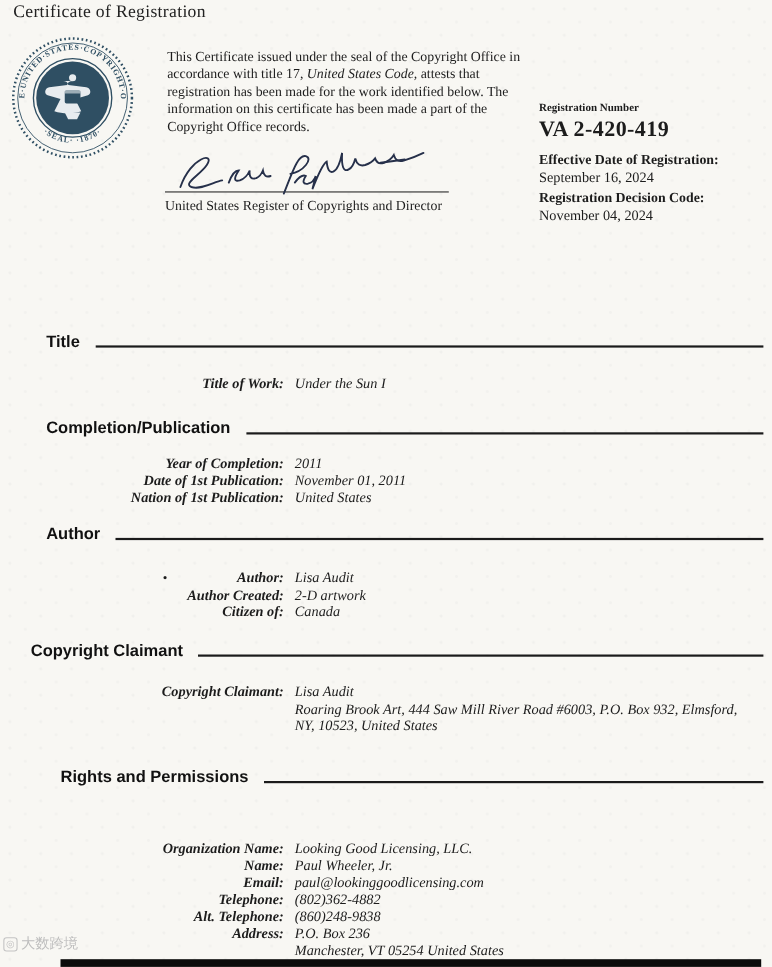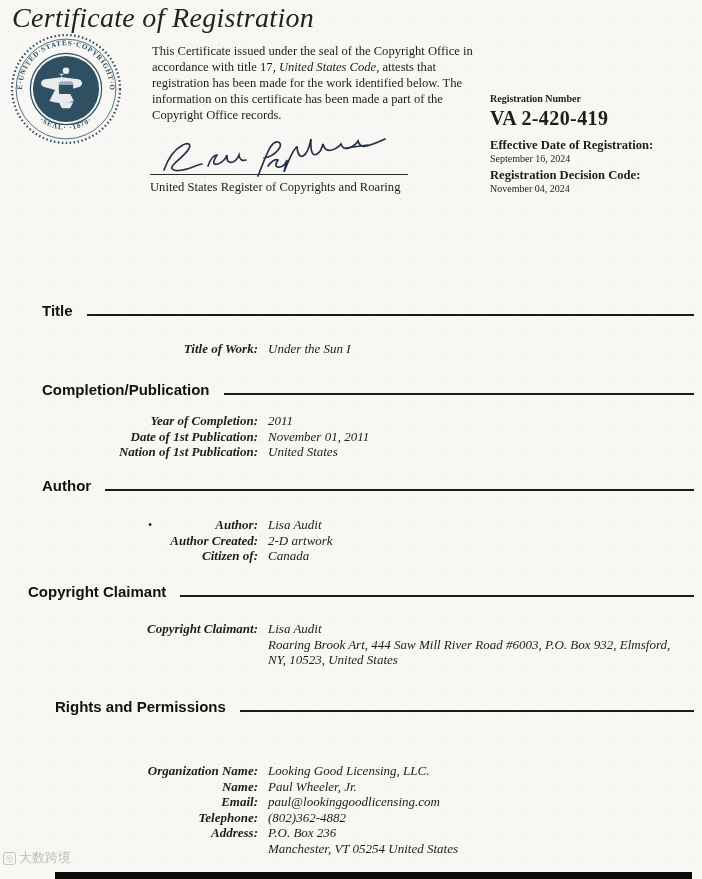--- a/index.html
+++ b/index.html
@@ -11,37 +11,37 @@
     background-image:
       radial-gradient(circle at 9px 8px, rgba(110,115,125,0.055) 1px, transparent 1.7px),
       radial-gradient(circle at 23px 20px, rgba(110,115,125,0.045) 1px, transparent 1.7px);
     background-size:28px 24px, 28px 24px;
     overflow:hidden;
     font-family:"Liberation Serif", serif;
     color:#1c1c1c;
   }
   .doc-title {
     position:absolute; left:12px; top:2px;
-    font-size:28px; letter-spacing:0.3px; color:#222;font-style:italic;
+    font-size:16px; letter-spacing:0.3px; color:#222;
   }
   .seal { position:absolute; left:10px; top:33px; width:112px; height:112px; }
   .statement {
     position:absolute; left:152px; top:44px; width:322px;
     font-size:12.6px; line-height:15.9px; color:#1d1d1d;
   }
   .statement .it { font-style:italic; }
   .sig-block { position:absolute; left:150px; top:136px; width:280px; }
   .sig-svg { display:block; }
   .sig-line { width:258px; border-bottom:1.4px solid #2a2a2a; margin-top:-6px; }
   .sig-title { font-size:12.6px; margin-top:5px; color:#1d1d1d; }
   .reg-block { position:absolute; left:490px; top:93px; width:208px; }
   .reg-label { font-weight:bold; font-size:10px; }
   .reg-number { font-weight:bold; font-size:20px; letter-spacing:0.4px; margin:3px 0 8px 0; }
   .reg-sub-label { font-weight:bold; font-size:12.6px; }
-  .reg-date { font-size:10px; margin-bottom:4px; }
+  .reg-date { font-size:13px; margin-bottom:4px; }
   .sec-heading {
     position:absolute; right:8px; display:flex;
     font-family:"Liberation Sans", sans-serif;
     font-weight:bold; font-size:15px; color:#111;
   }
   .sec-heading .rule { flex:1; height:2px; background:#1b1b1b; align-self:flex-end; margin:0 0 3px 14px; }
   .fields { position:absolute; left:12px; width:682px; }
   .row { display:flex; line-height:15.5px; font-size:13px;font-style:italic; }
   .lbl { width:246px; text-align:right; font-weight:bold; white-space:nowrap; }
   .val { margin-left:10px; white-space:nowrap; }
@@ -102,21 +102,21 @@
     <svg class="sig-svg" width="262" height="44" viewBox="0 0 262 44">
       <g fill="none" stroke="#26304a" stroke-width="1.7" stroke-linecap="round">
         <path d="M14 34 C 24 6, 46 2, 38 14 C 32 23, 16 31, 24 34 C 33 37, 45 29, 52 28"></path>
         <path d="M58 30 q 4 -11 9 -11 q -7 11 1 9 q 6 -2 9 -9 q -1 9 6 7 q 4 -2 6 -7 q 1 7 7 5"></path>
         <path d="M108 40 C 116 20, 121 4, 128 6 C 135 8, 126 20, 114 22"></path>
         <path d="M118 30 q 6 -8 10 -6 q -5 8 2 7 q 5 -1 7 -7 l -3 12 q 9 -23 13 -25 q 1 11 6 9 q 5 -2 8 -17 q -1 19 6 15 q 4 -2 6 -10 q 2 8 9 6 q 6 -2 9 -6 q 2 6 8 4 q 6 -2 9 -7 q 2 7 9 5 q 10 -3 18 -7"></path>
         <path d="M196 12 l 22 -3"></path>
       </g>
     </svg>
     <div class="sig-line"></div>
-    <div class="sig-title">United States Register of Copyrights and Roaring</div>
+    <div class="sig-title">United States Register of Copyrights and Director</div>
   </div>
 
   <div class="reg-block">
     <div class="reg-label">Registration Number</div>
     <div class="reg-number">VA 2-420-419</div>
     <div class="reg-sub-label">Effective Date of Registration:</div>
     <div class="reg-date">September 16, 2024</div>
     <div class="reg-sub-label">Registration Decision Code:</div>
     <div class="reg-date">November 04, 2024</div>
   </div>
@@ -205,20 +205,24 @@
     </div>
     <div class="row">
       <div class="lbl">Email:</div>
       <div class="val">paul@lookinggoodlicensing.com</div>
     </div>
     <div class="row">
       <div class="lbl">Telephone:</div>
       <div class="val">(802)362-4882</div>
     </div>
     <div class="row">
+      <div class="lbl">Alt. Telephone:</div>
+      <div class="val">(860)248-9838</div>
+    </div>
+    <div class="row">
       <div class="lbl">Address:</div>
       <div class="val">P.O. Box 236</div>
     </div>
     <div class="row">
       <div class="lbl"></div>
       <div class="val">Manchester, VT 05254 United States</div>
     </div>
   </div>
 
   <div class="watermark">

